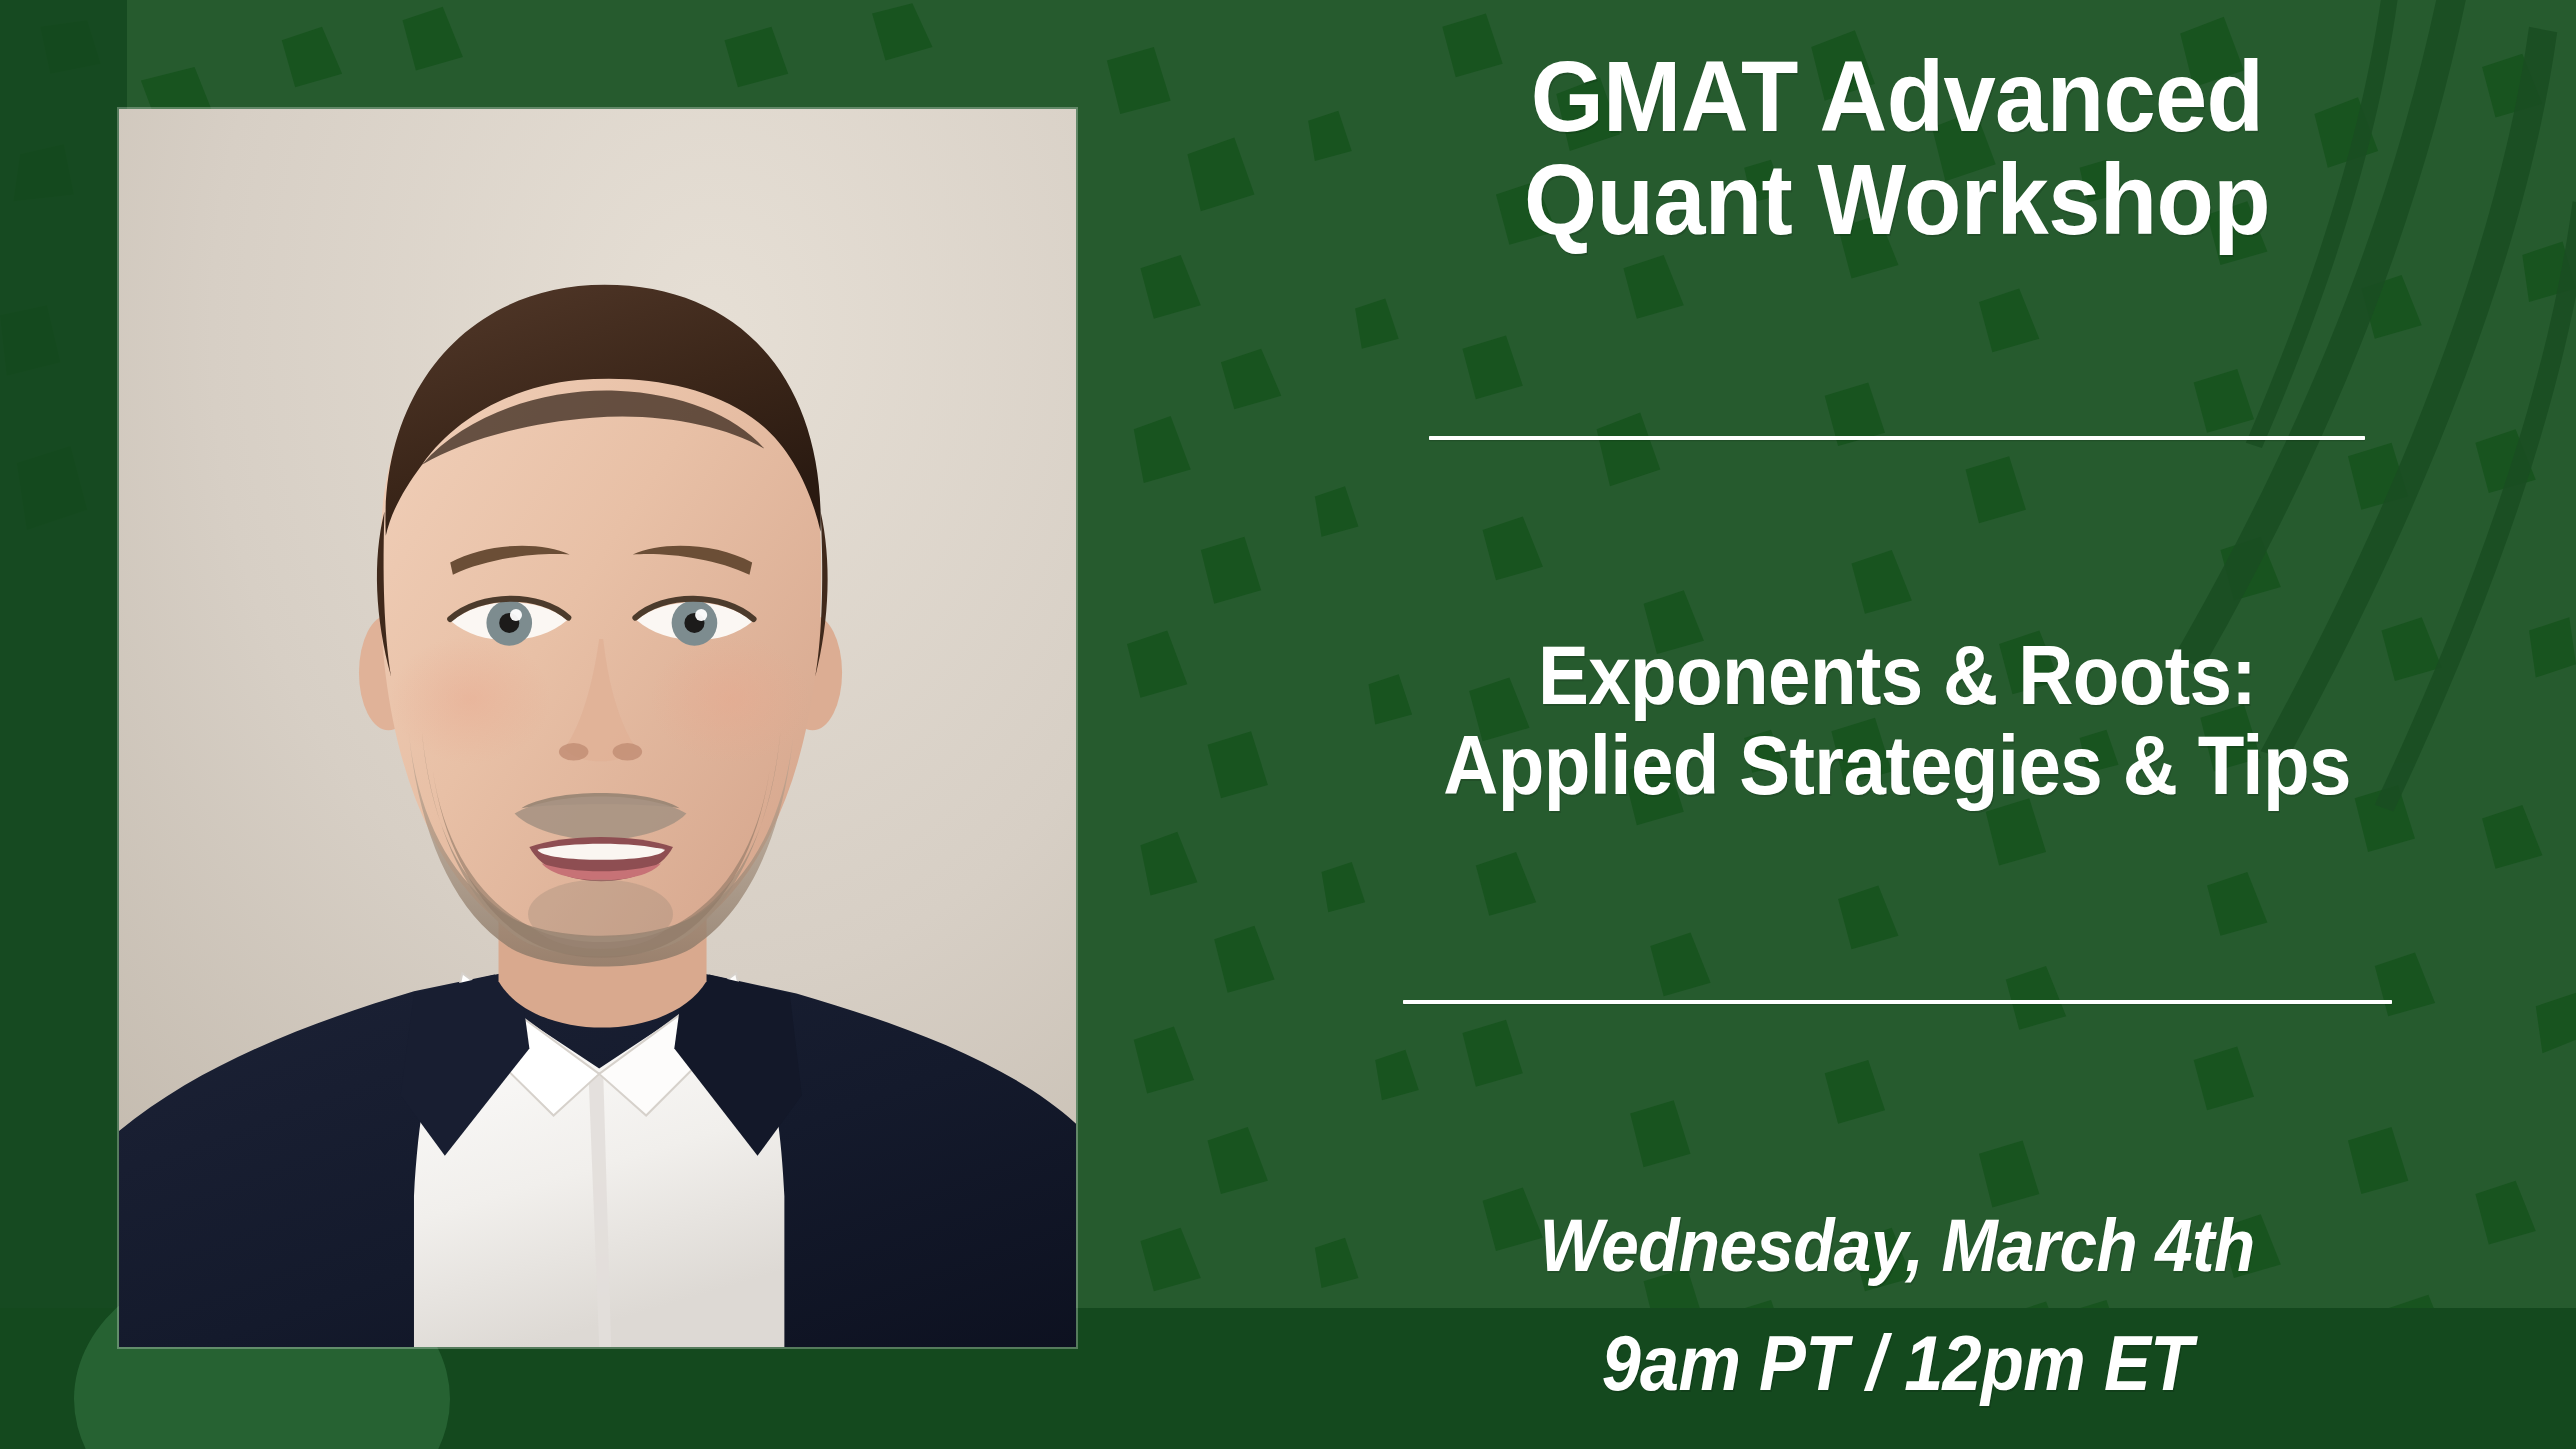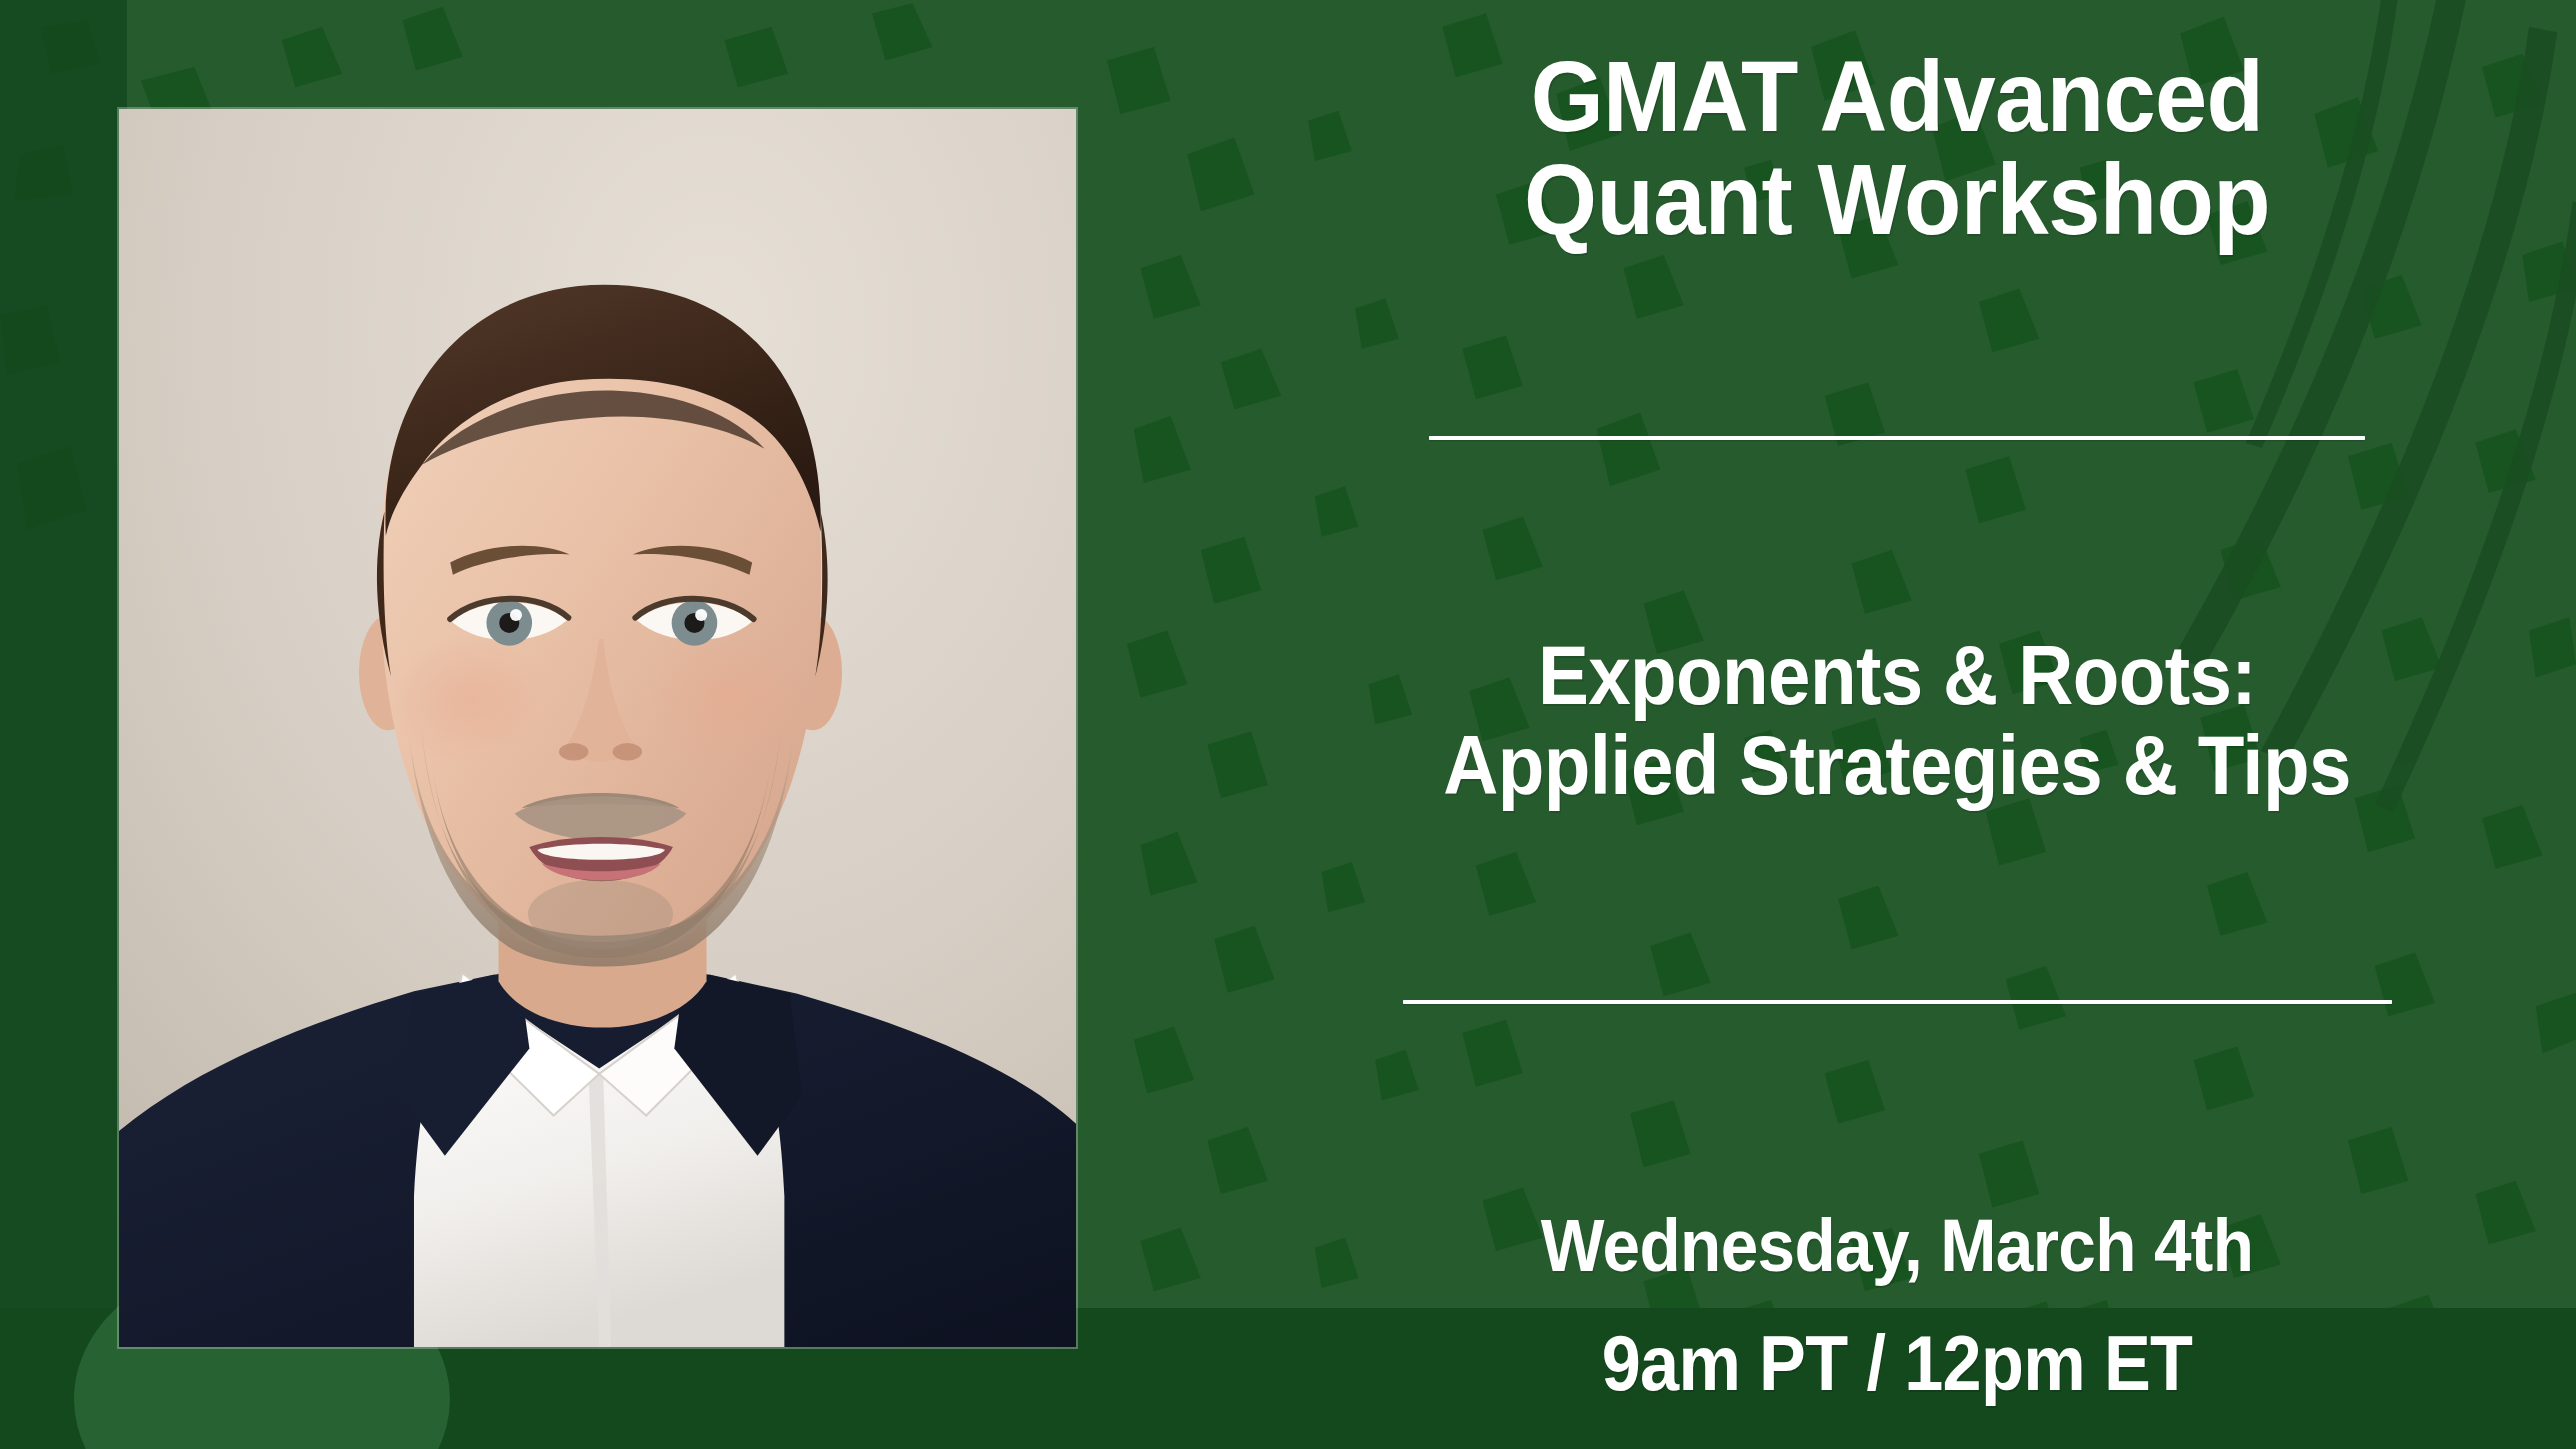--- a/index.html
+++ b/index.html
@@ -49,21 +49,21 @@
   }
   .rule.r1{width:936px;margin-top:35px;}
   .rule.r2{width:989px;margin-top:40px;}
   .sub-block{width:100%;text-align:center;margin-top:42px;}
   .s-line{
     color:#FFFFFF;font-weight:700;letter-spacing:-0.7px;
     font-size:83px;line-height:1.08;white-space:nowrap;
     transform:scaleX(.92);transform-origin:center;
     text-shadow:1.3px 2px 0 rgba(0,0,0,.13);
   }
-  .date-block{width:100%;text-align:center;margin-top:48px;}
+  .date-block{width:100%;text-align:center;margin-top:48px;font-style:italic;}
   .d-line{
     color:#FFFFFF;font-weight:700;letter-spacing:-0.7px;
     font-size:75px;line-height:1.18;white-space:nowrap;
     transform:scaleX(.90);transform-origin:center;
     text-shadow:1.3px 2px 0 rgba(0,0,0,.13);
   }
   .d-line.time{margin-top:27px;font-size:78px;}
 </style>
 </head>
 <body>

